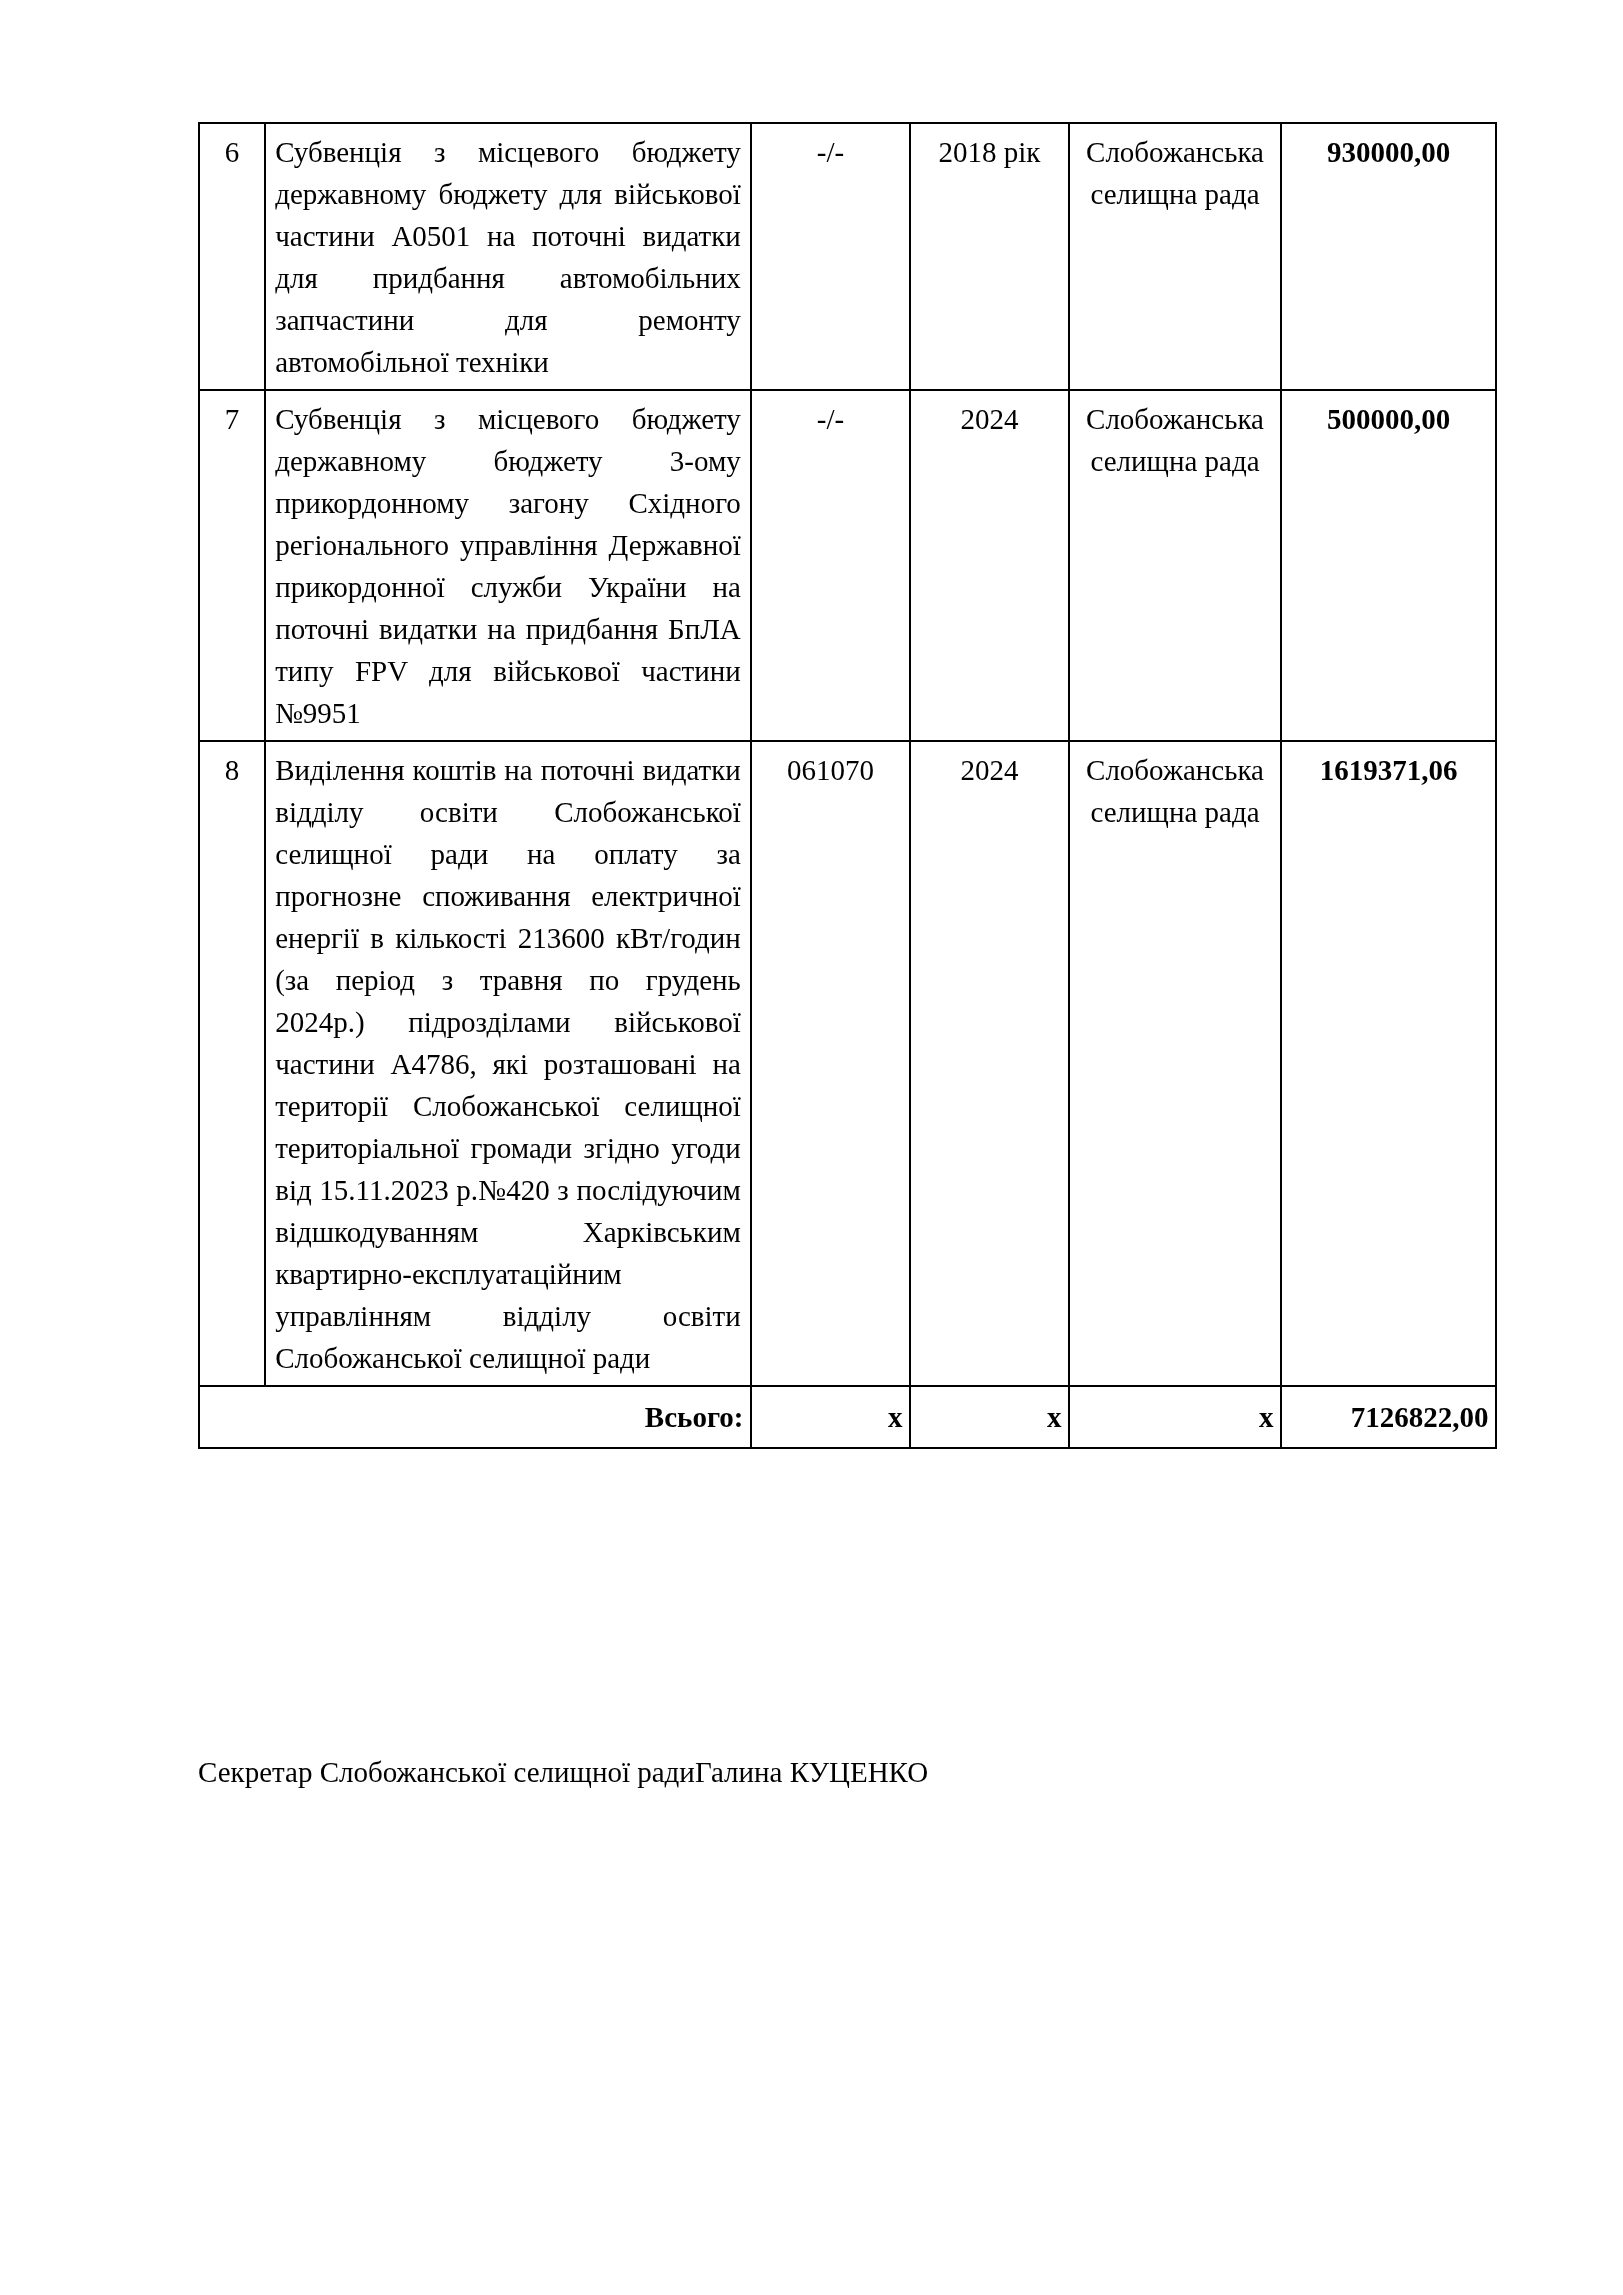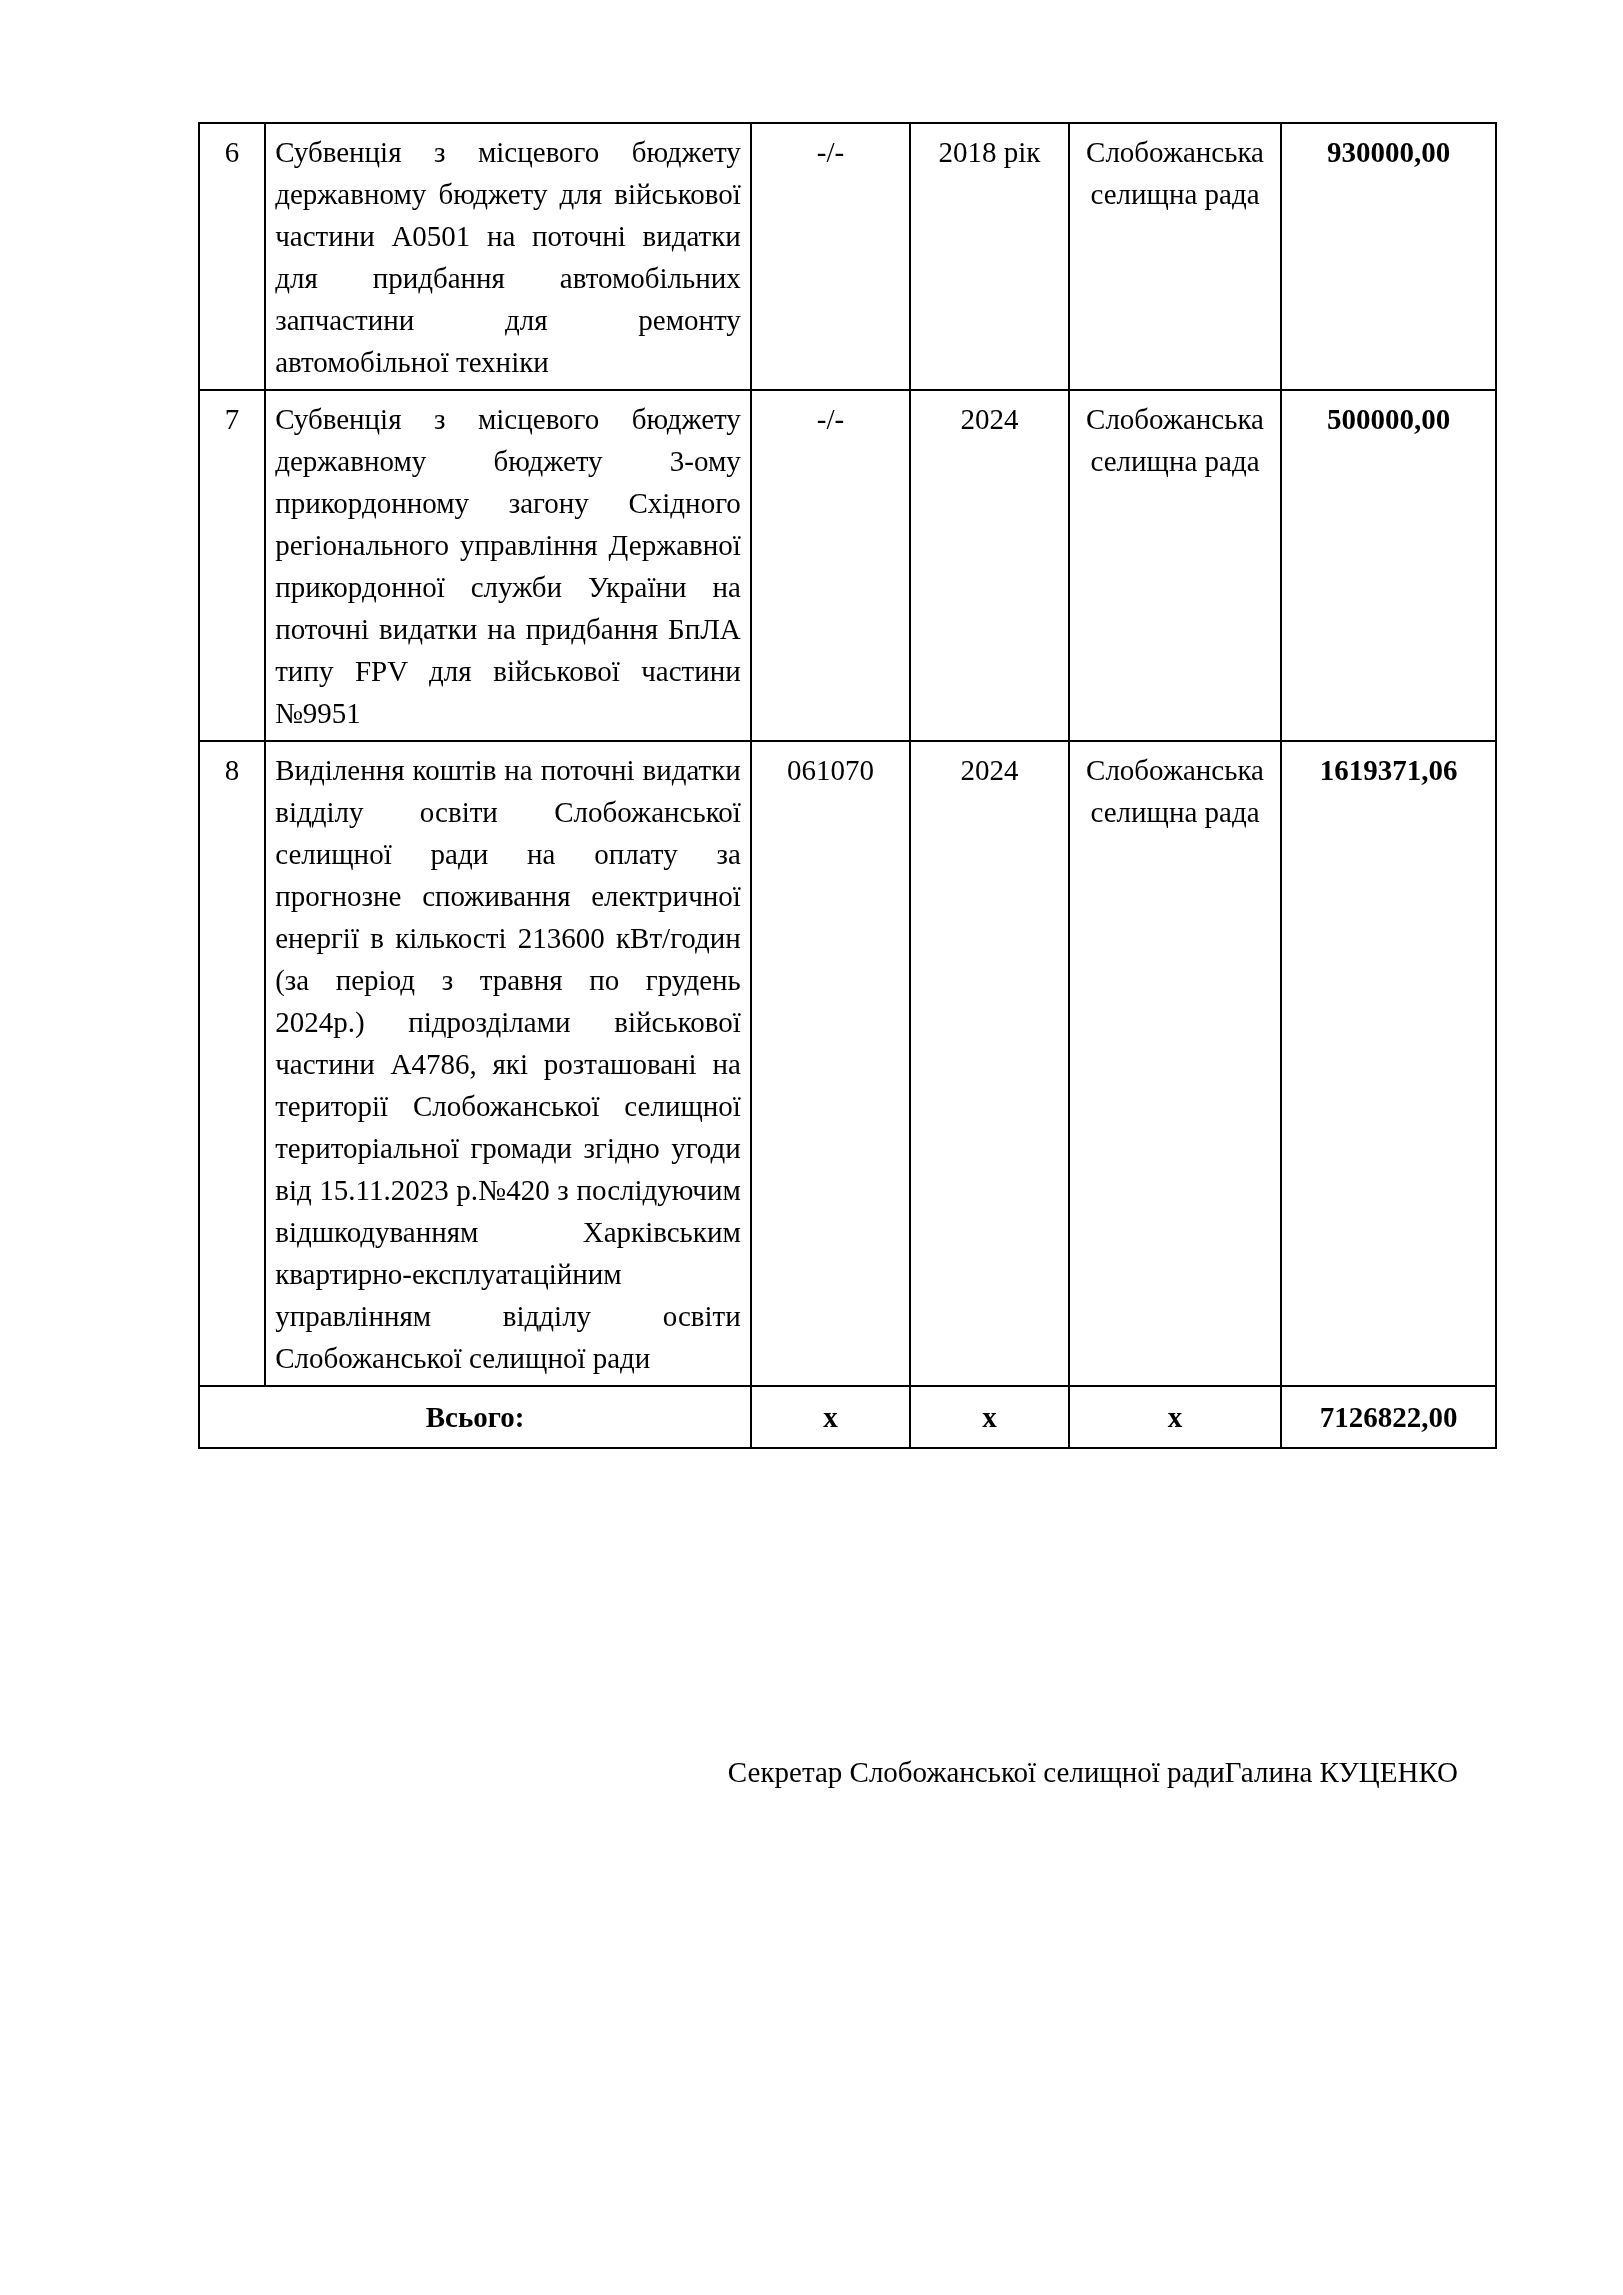--- a/index.html
+++ b/index.html
@@ -43,31 +43,31 @@
       padding-top: 7.9px;
     }
     td.amount-cell {
       text-align: center;
       font-weight: bold;
       padding-top: 7.9px;
       margin-left: 11px;
     }
     tr.total-row td {
       font-weight: bold;
-      text-align: center;
+      text-align: right;
       padding: 9.2px 6.5px;
       vertical-align: middle;
     }
     .footer-line {
       position: absolute;
       left: 198px;
       top: 1754px;
       width: 1260px;
       display: flex;
-      justify-content: flex-end;
+      justify-content: flex-start;
       align-items: baseline;
       font-size: 29px;
       line-height: 37px;
     }
   </style>
 </head>
 <body>
 
 <div class="page">
 

